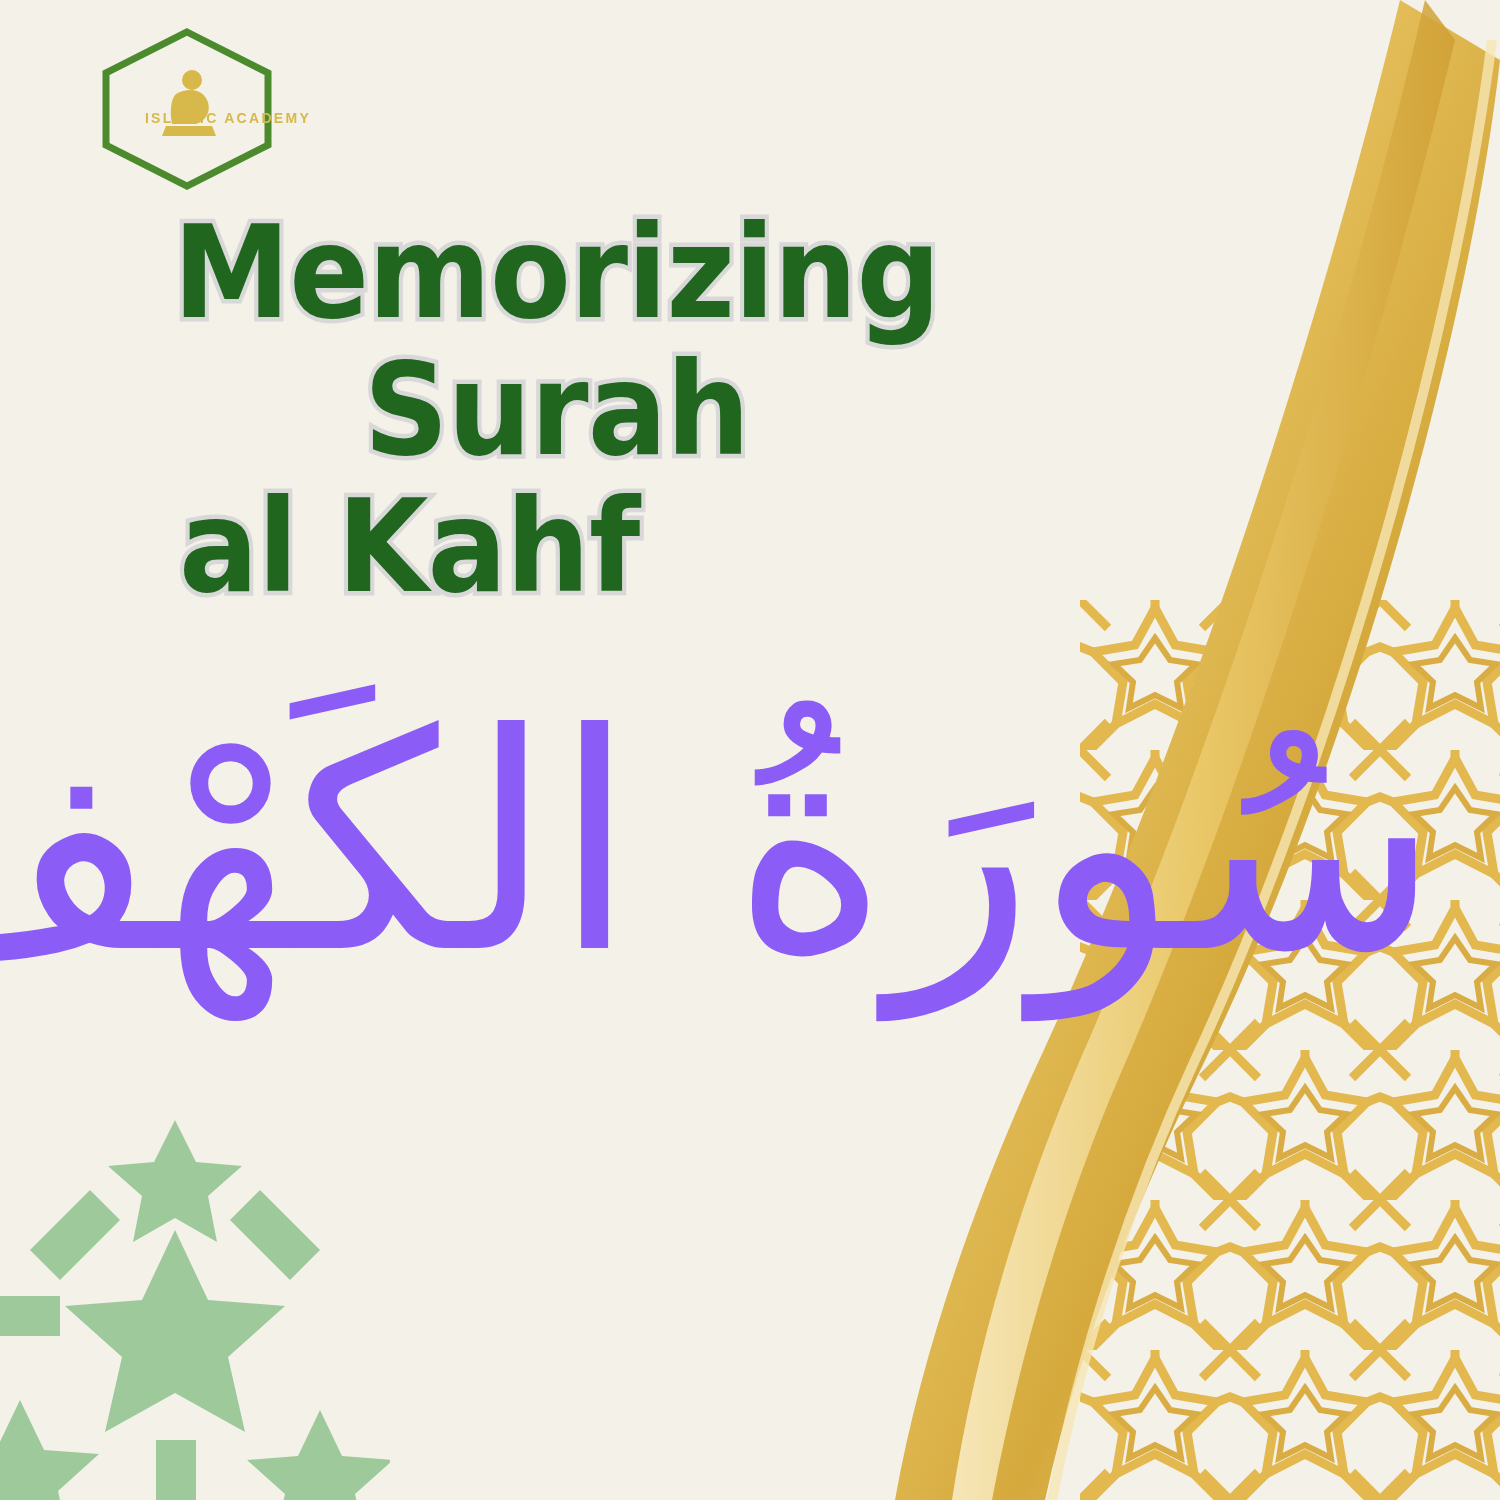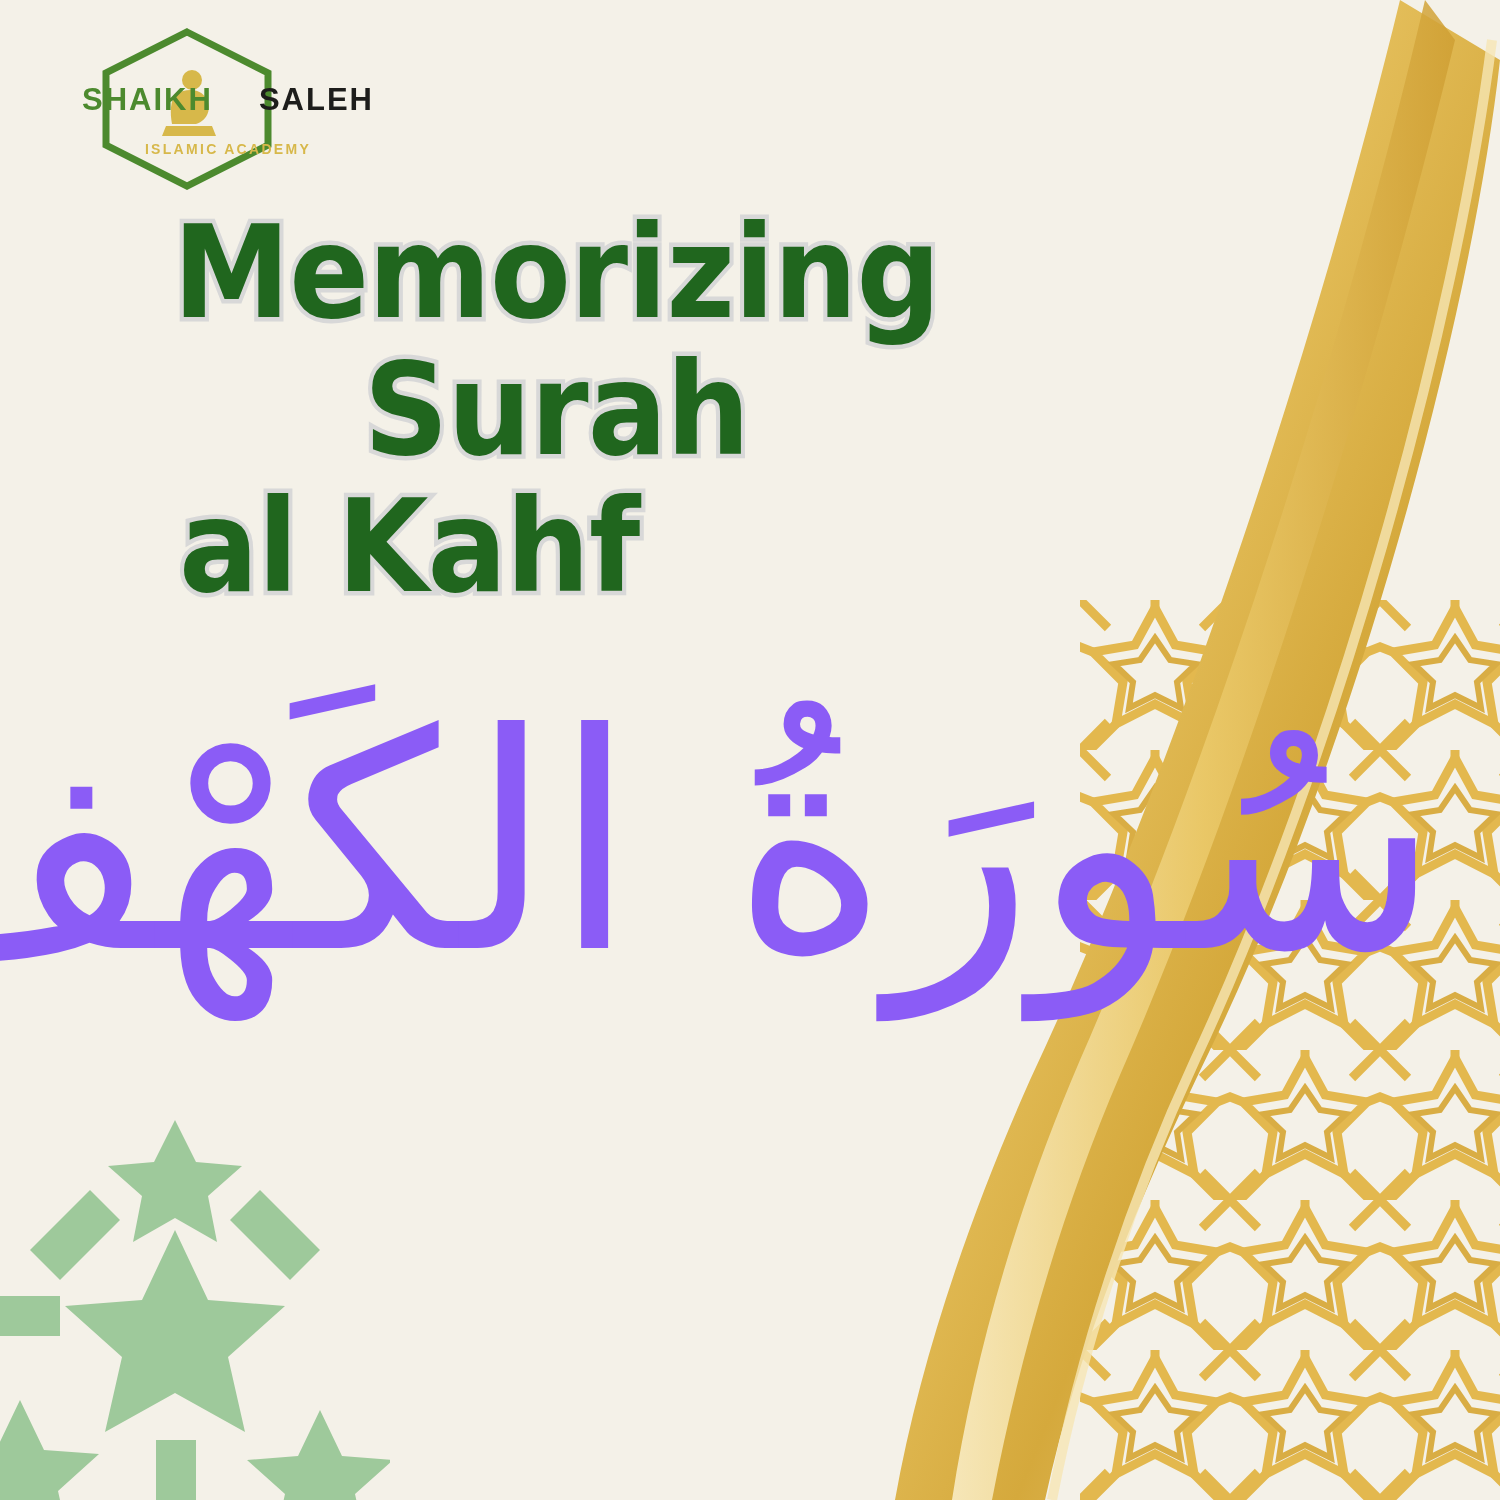--- a/index.html
+++ b/index.html
@@ -204,23 +204,20 @@
   <div class="logo">
     <svg class="logo-hex" viewBox="0 0 175 162">
       <polygon points="87,4 168,45 168,117 87,158 6,117 6,45" fill="none" stroke="#4c8a2e" stroke-width="7"></polygon>
       <g fill="#d7b84a">
         <circle cx="92" cy="52" r="10"></circle>
         <path d="M76,66 C86,60 100,60 106,70 C112,80 108,92 96,96 L72,96 C70,86 70,72 76,66 Z"></path>
         <path d="M66,98 L112,98 L116,108 L62,108 Z"></path>
       </g>
     </svg>
     <div class="logo-text">
-      <div class="logo-word-main">
-        <span class="logo-shaikh">SHAIKH</span><span class="logo-gap"></span><span class="logo-saleh">SALEH</span>
-      </div>
       <div class="logo-sub">ISLAMIC ACADEMY</div>
     </div>
   </div>
 
   <div class="title-block">
     <div class="title-line l1">Memorizing Surah</div>
     <div class="title-line l2">al Kahf</div>
   </div>
 
   <div class="arabic">

